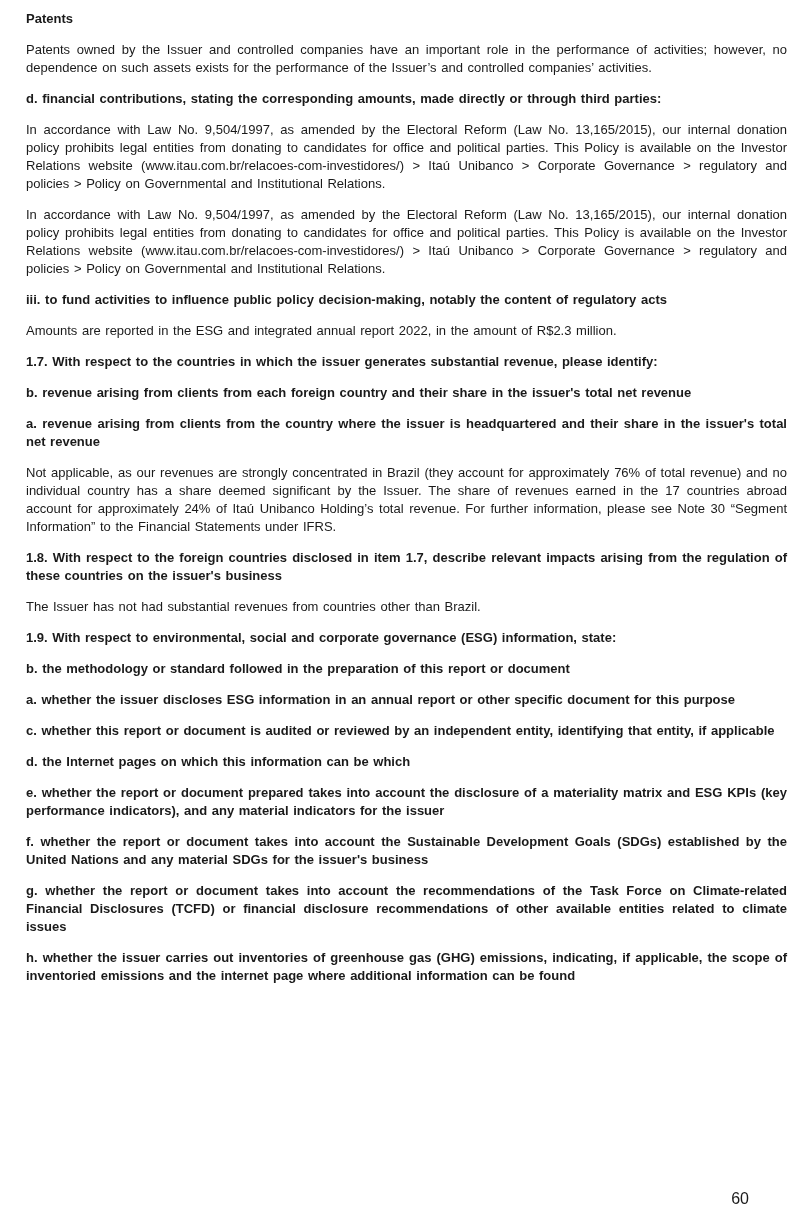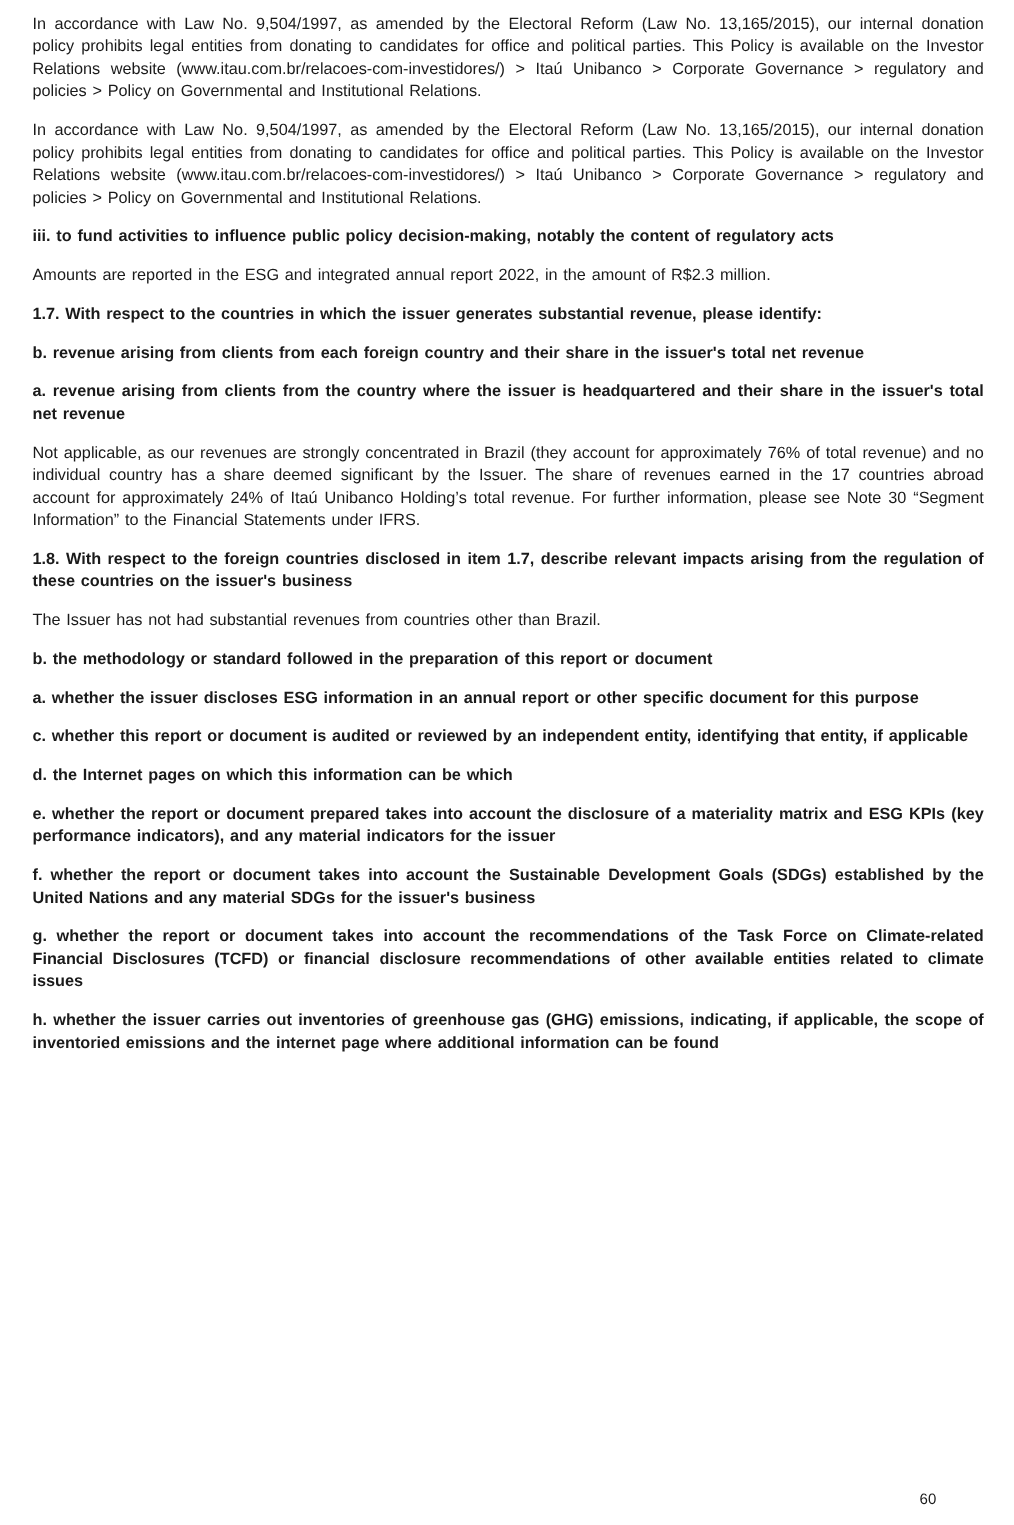--- a/index.html
+++ b/index.html
@@ -22,39 +22,43 @@
     text-align: justify;
     margin: 0 0 13px 0;
     word-spacing: 1px;
   }
   .h { font-weight: bold; }
   .p { font-weight: normal; }
   .footer {
     position: absolute;
     right: 62px;
     bottom: 14px;
-    font-size: 12px;
+    font-size: 16px;
     line-height: 14px;
     color: #1a1a1a;
   }
 </style>
 </head>
 <body>
 
 <div class="doc">
+  <div class="block h">Patents</div>
+  <div class="block p">Patents owned by the Issuer and controlled companies have an important role in the performance of activities; however, no dependence on such assets exists for the performance of the Issuer’s and controlled companies’ activities.</div>
+  <div class="block h">d. financial contributions, stating the corresponding amounts, made directly or through third parties:</div>
   <div class="block p">In accordance with Law No. 9,504/1997, as amended by the Electoral Reform (Law No. 13,165/2015), our internal donation policy prohibits legal entities from donating to candidates for office and political parties. This Policy is available on the Investor Relations website (www.itau.com.br/relacoes-com-investidores/) &gt; Itaú Unibanco &gt; Corporate Governance &gt; regulatory and policies &gt; Policy on Governmental and Institutional Relations.</div>
   <div class="block p">In accordance with Law No. 9,504/1997, as amended by the Electoral Reform (Law No. 13,165/2015), our internal donation policy prohibits legal entities from donating to candidates for office and political parties. This Policy is available on the Investor Relations website (www.itau.com.br/relacoes-com-investidores/) &gt; Itaú Unibanco &gt; Corporate Governance &gt; regulatory and policies &gt; Policy on Governmental and Institutional Relations.</div>
   <div class="block h">iii. to fund activities to influence public policy decision-making, notably the content of regulatory acts</div>
   <div class="block p">Amounts are reported in the ESG and integrated annual report 2022, in the amount of R$2.3 million.</div>
   <div class="block h">1.7. With respect to the countries in which the issuer generates substantial revenue, please identify:</div>
   <div class="block h">b. revenue arising from clients from each foreign country and their share in the issuer's total net revenue</div>
   <div class="block h">a. revenue arising from clients from the country where the issuer is headquartered and their share in the issuer's total net revenue</div>
   <div class="block p">Not applicable, as our revenues are strongly concentrated in Brazil (they account for approximately 76% of total revenue) and no individual country has a share deemed significant by the Issuer. The share of revenues earned in the 17 countries abroad account for approximately 24% of Itaú Unibanco Holding’s total revenue. For further information, please see Note 30 “Segment Information” to the Financial Statements under IFRS.</div>
   <div class="block h">1.8. With respect to the foreign countries disclosed in item 1.7, describe relevant impacts arising from the regulation of these countries on the issuer's business</div>
   <div class="block p">The Issuer has not had substantial revenues from countries other than Brazil.</div>
+  <div class="block h">1.9. With respect to environmental, social and corporate governance (ESG) information, state:</div>
   <div class="block h">b. the methodology or standard followed in the preparation of this report or document</div>
   <div class="block h">a. whether the issuer discloses ESG information in an annual report or other specific document for this purpose</div>
   <div class="block h">c. whether this report or document is audited or reviewed by an independent entity, identifying that entity, if applicable</div>
   <div class="block h">d. the Internet pages on which this information can be which</div>
   <div class="block h">e. whether the report or document prepared takes into account the disclosure of a materiality matrix and ESG KPIs (key performance indicators), and any material indicators for the issuer</div>
   <div class="block h">f. whether the report or document takes into account the Sustainable Development Goals (SDGs) established by the United Nations and any material SDGs for the issuer's business</div>
   <div class="block h">g. whether the report or document takes into account the recommendations of the Task Force on Climate-related Financial Disclosures (TCFD) or financial disclosure recommendations of other available entities related to climate issues</div>
   <div class="block h">h. whether the issuer carries out inventories of greenhouse gas (GHG) emissions, indicating, if applicable, the scope of inventoried emissions and the internet page where additional information can be found</div>
 </div>
 

